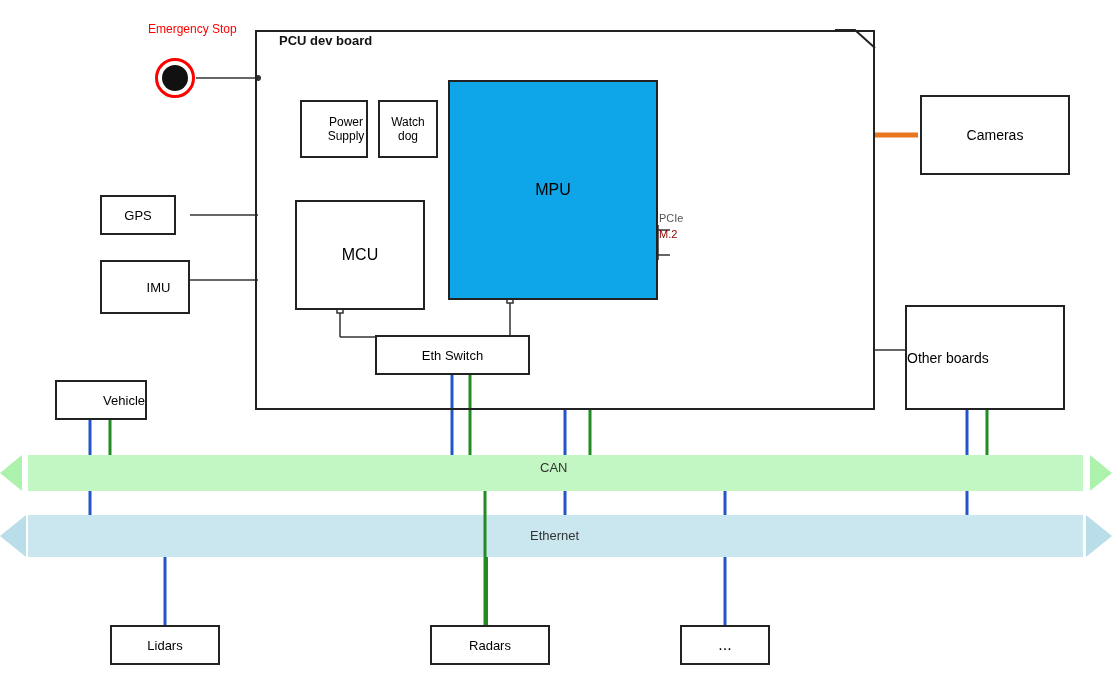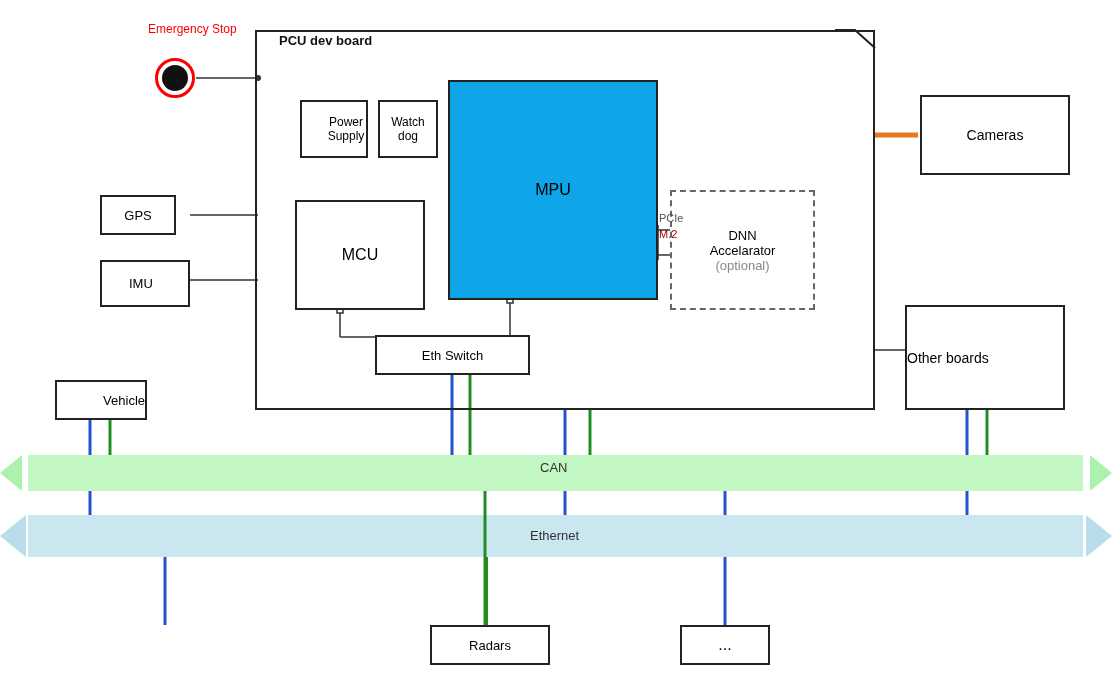--- a/index.html
+++ b/index.html
@@ -200,24 +200,25 @@
       font-size: 13px;
       background: #fff;
     }
 
     
     .box-imu {
       position: absolute;
       left: 100px;
       top: 260px;
       width: 90px;
-      height: 47px;
-      border: 2px solid #222;
-      display: flex;
-      align-items: center;
+      height: 54px;
+      border: 2px solid #222;
+      display: flex;
+      align-items: center;
+      justify-content: center;
       font-size: 13px;
       background: #fff;
       padding-left: 27px;
     }
 
     
     .box-cameras {
       position: absolute;
       left: 920px;
       top: 95px;
@@ -498,23 +499,20 @@
   </div>
 
   <div class="box-mpu">
     <span>MPU</span>
   </div>
 
   <div class="box-mcu">
     <span>MCU</span>
   </div>
 
-  <div class="box-dnn">
-    <span>DNN<br>Accelarator<br><span style="color:#888;">(optional)</span></span>
-  </div>
 
   <div class="pcie-label">PCIe</div>
   <div class="m2-label">M.2</div>
 
   <div class="box-eth-switch">
     <span>Eth Switch</span>
   </div>
 
   <div class="box-gps">
     <span>GPS</span>
@@ -529,20 +527,23 @@
   </div>
 
   <div class="box-other-boards">
     <span>Other boards</span>
   </div>
 
   <div class="box-vehicle">
     <span>Vehicle</span>
   </div>
 
+  <div class="box-lidars">
+    <span>Lidars</span>
+  </div>
 
   <div class="box-radars">
     <span>Radars</span>
   </div>
 
   <div class="box-dots">
     <span>...</span>
   </div>
 
 </div>

